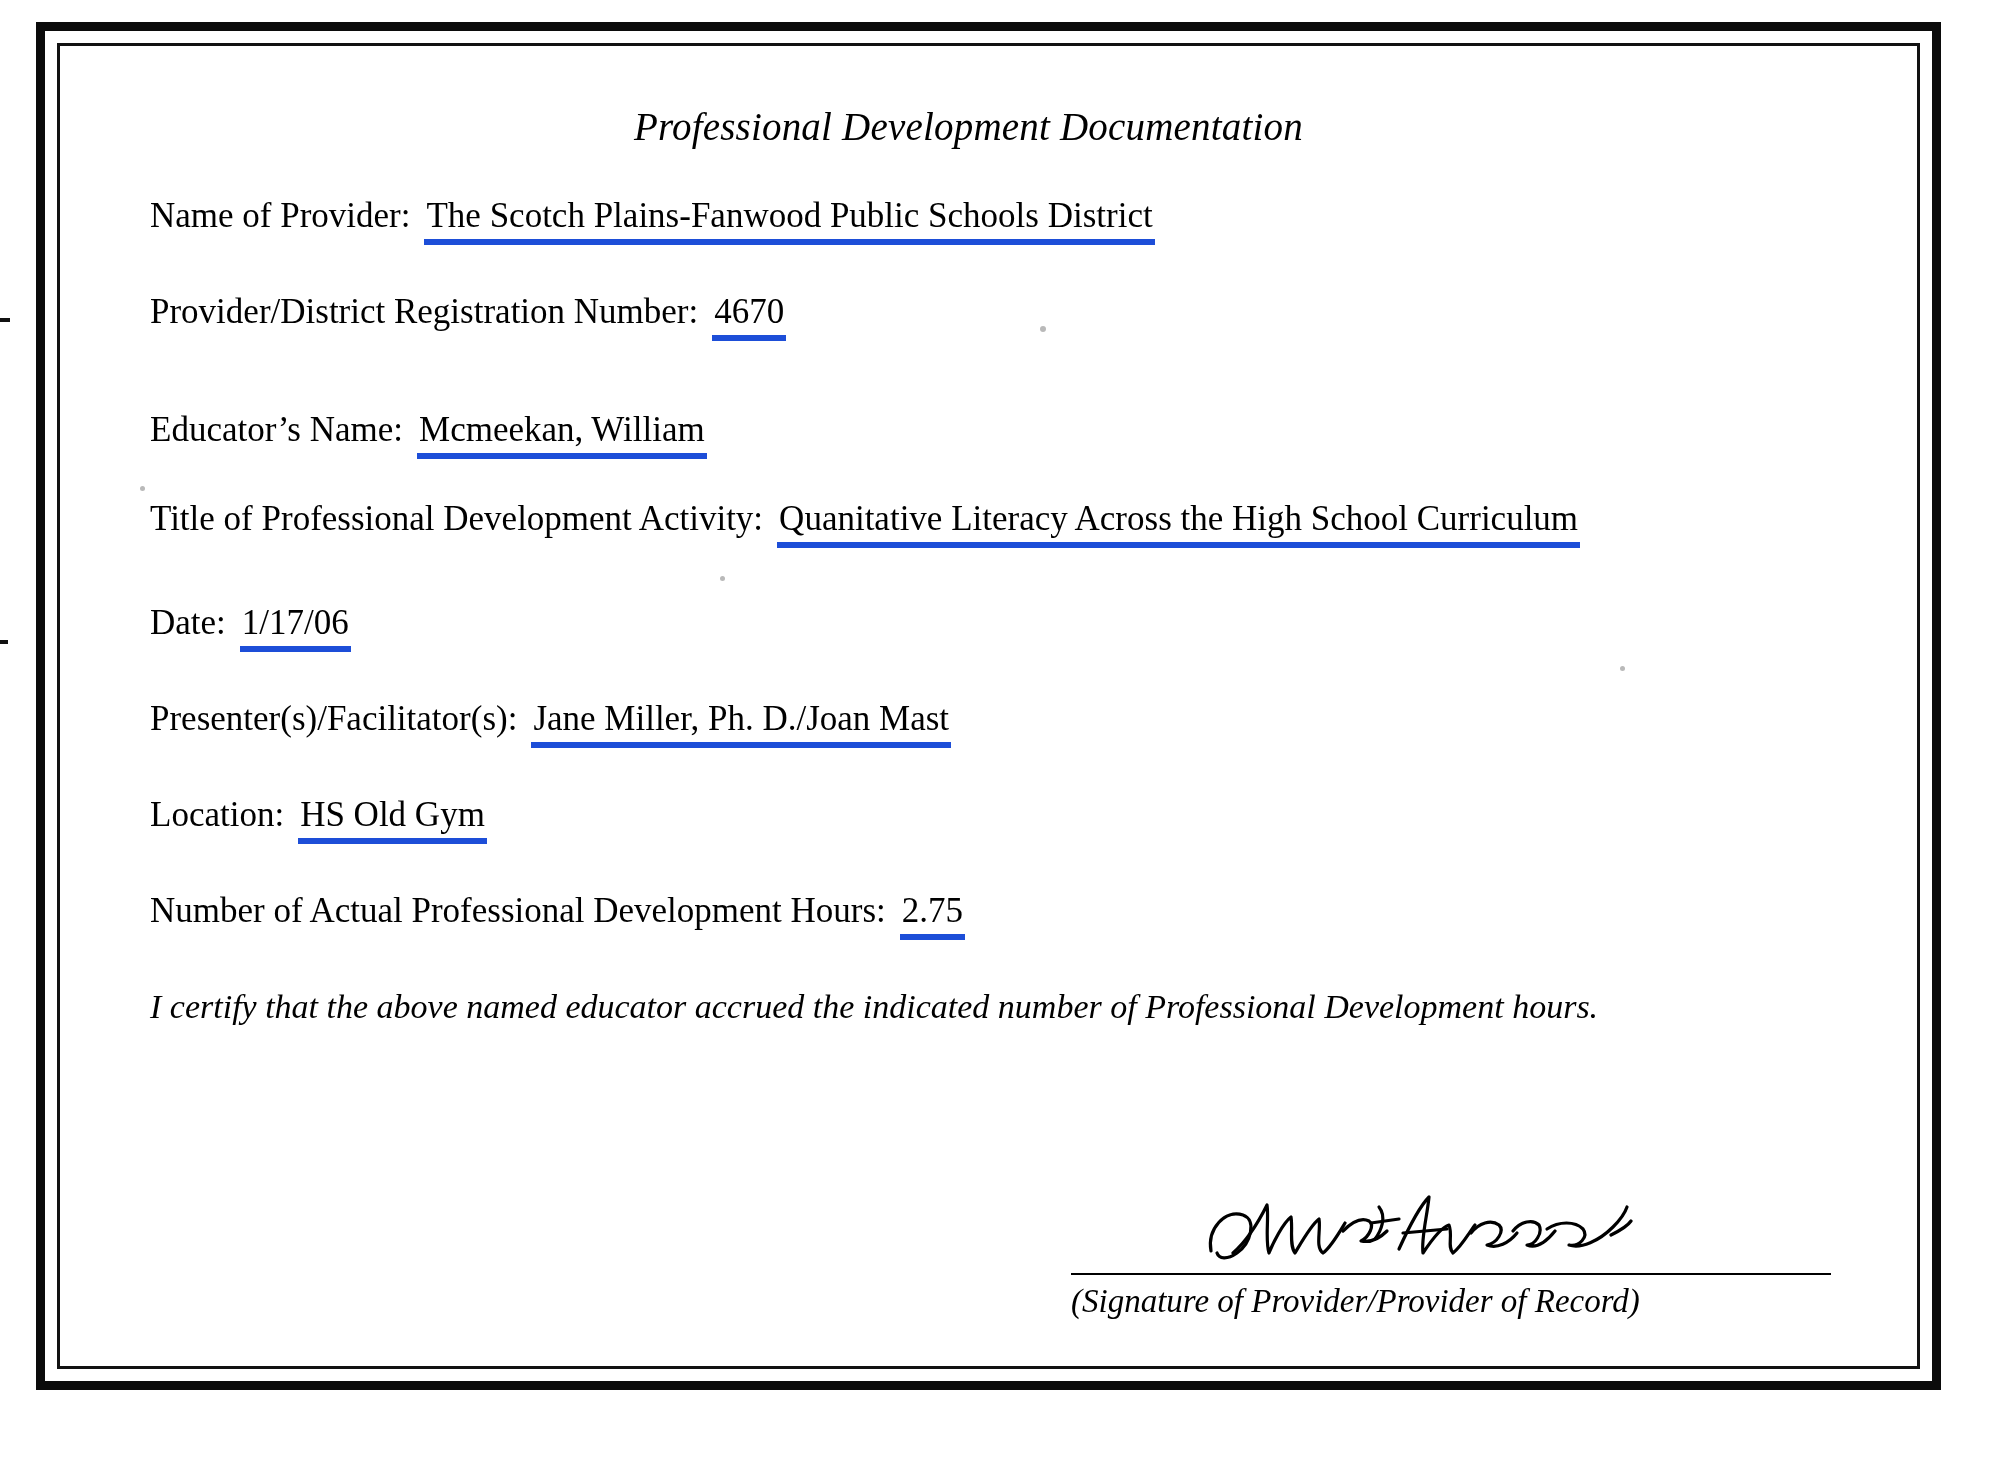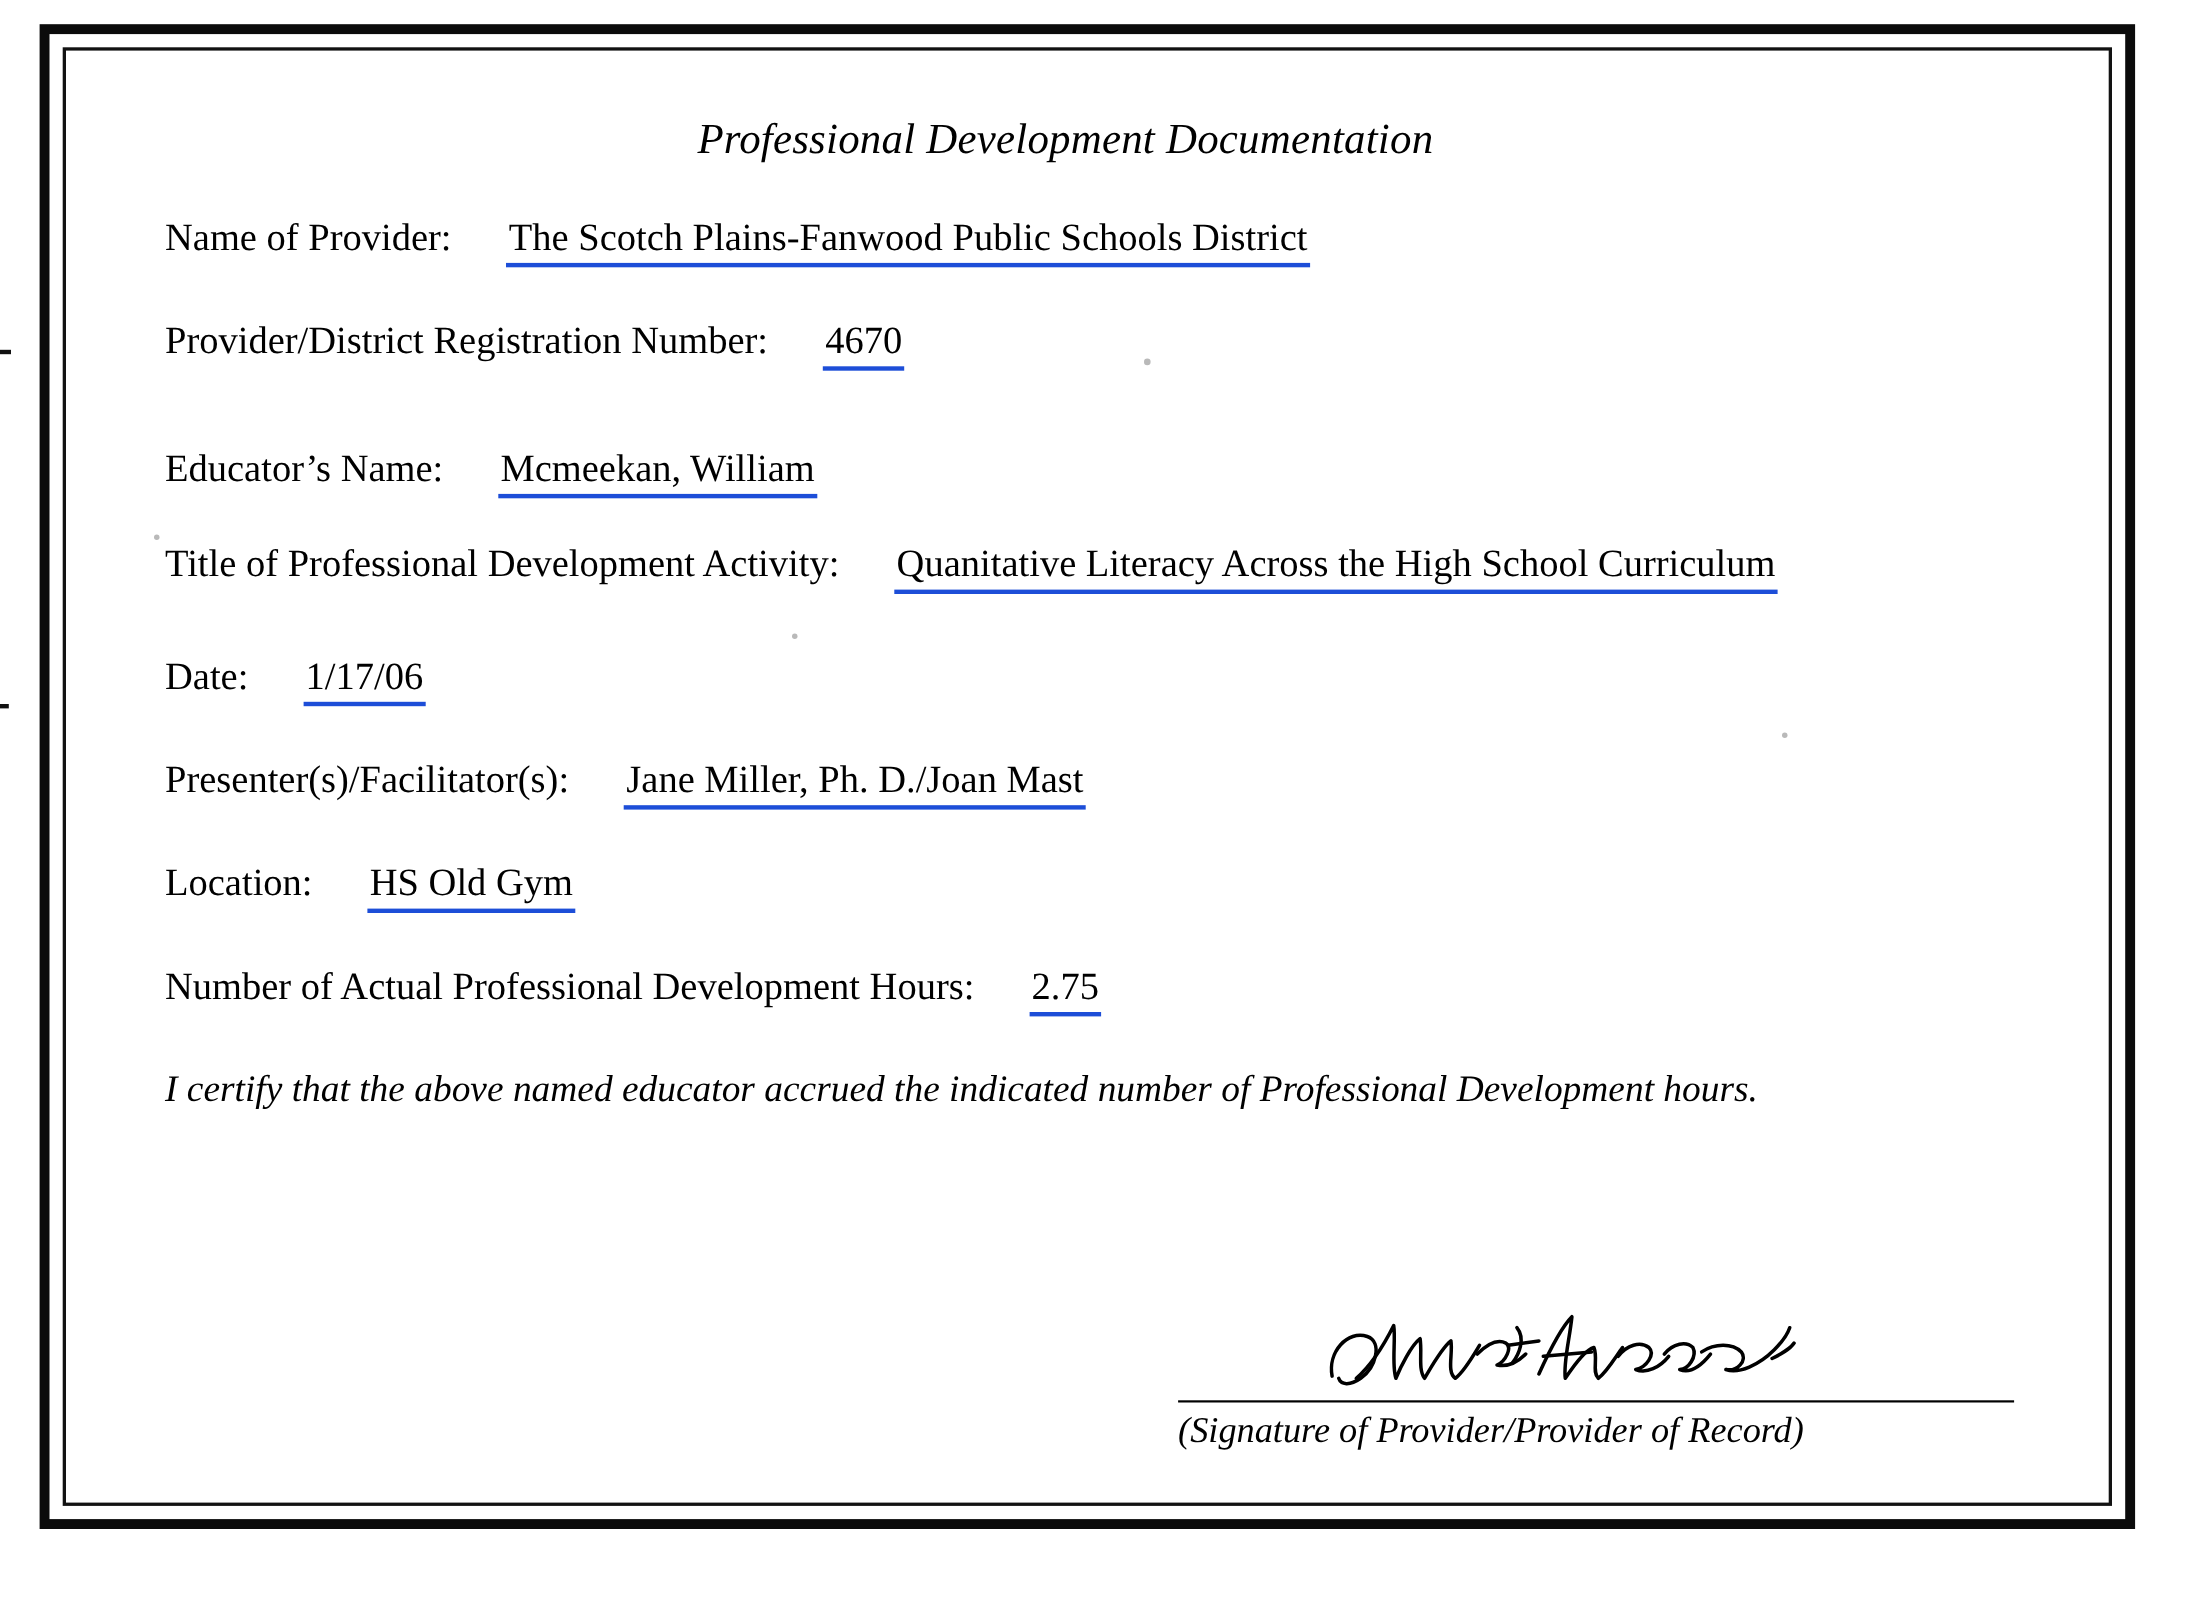--- a/index.html
+++ b/index.html
@@ -64,28 +64,27 @@
     padding-right: 70px;
   }
 
   .field-row {
     display: flex;
     align-items: baseline;
     font-size: 35px;
     margin-top: 46px;
     line-height: 1.2;
     white-space: nowrap;
-    gap: 36px;
   }
   .field-row .label {
     flex: 0 0 auto;
   }
   .field-row .value {
     flex: 0 0 auto;
-    border-bottom: 4px solid #1d4ed8;
+    border-bottom: 6px solid #1d4ed8;
     padding: 0 2px 2px 2px;
     margin-left: 14px;
   }
 
   .row-title { margin-top: 39px; }
   .row-name  { margin-top: 68px; }
   .row-date  { margin-top: 54px; }
 
   .certify {
     font-style: italic;

